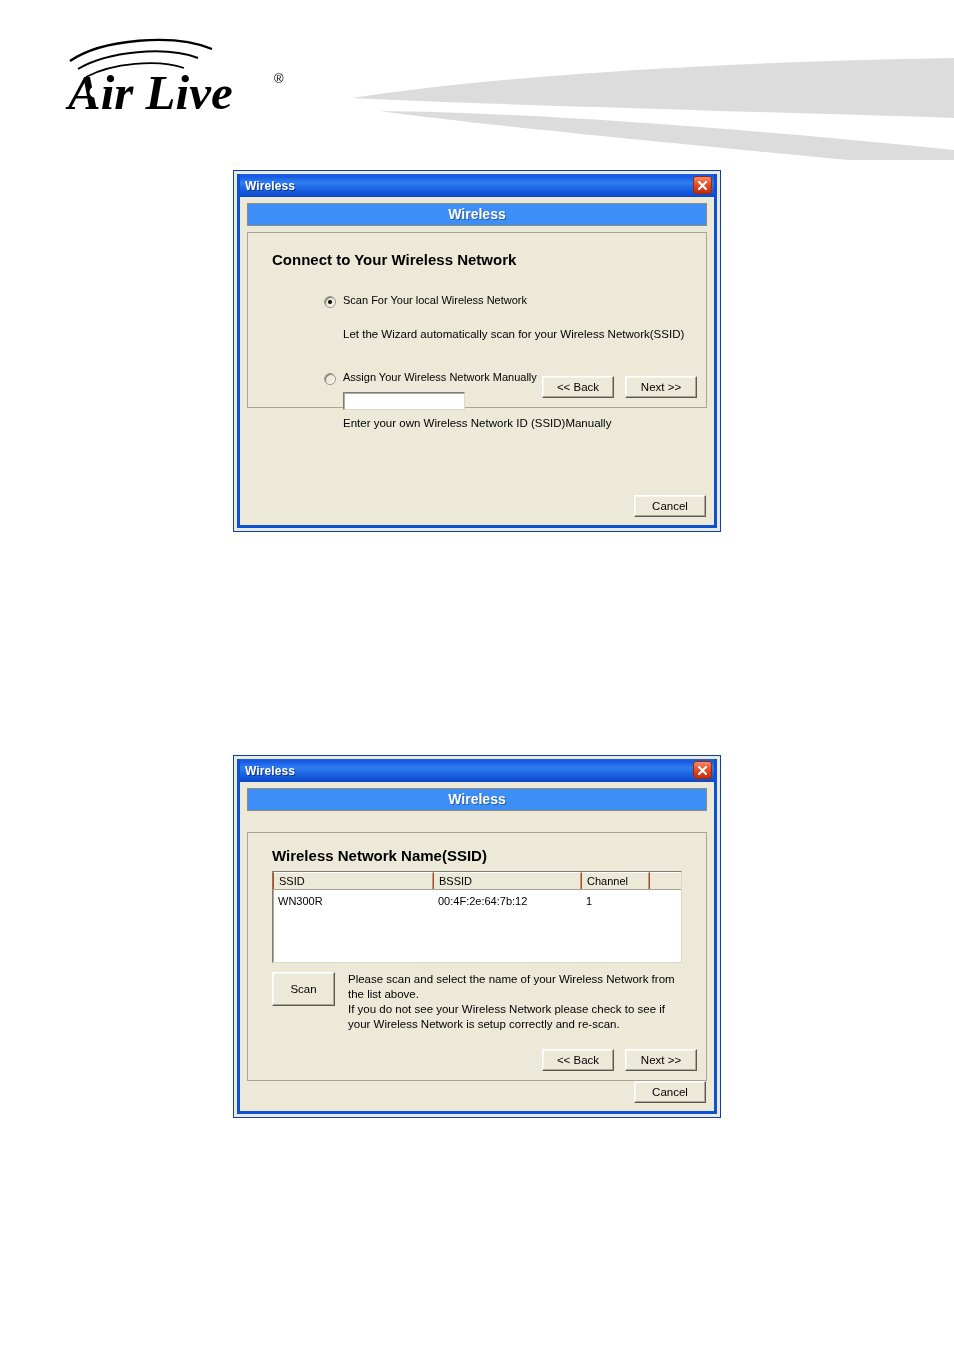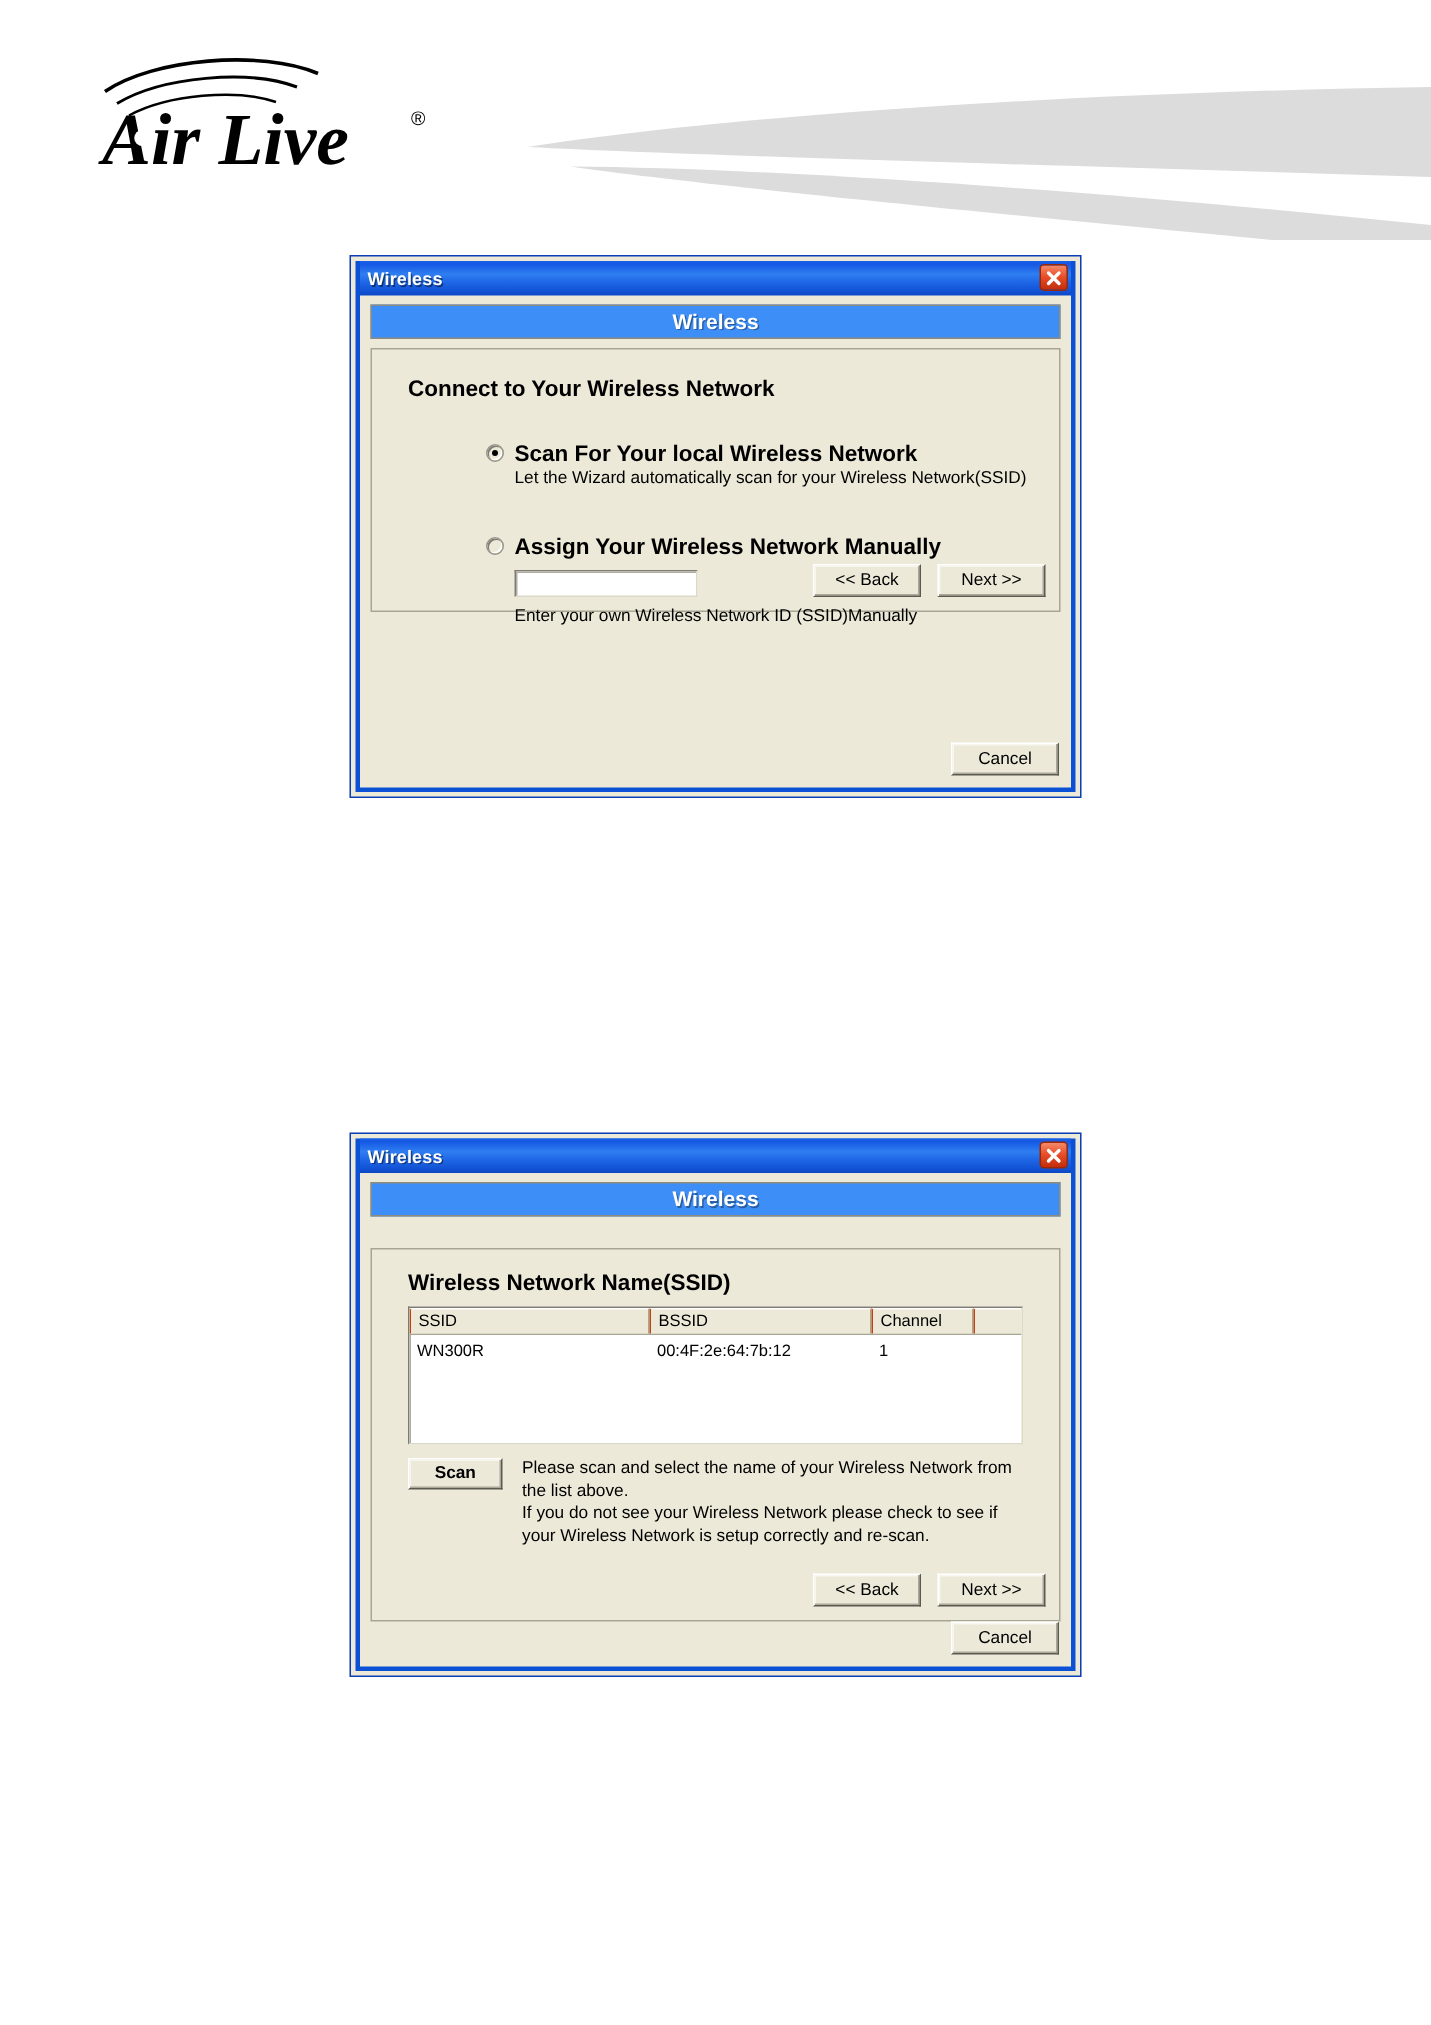--- a/index.html
+++ b/index.html
@@ -141,23 +141,22 @@
   }
   .radio.checked::after {
     content: "";
     position: absolute;
     left: 3px; top: 3px;
     width: 4px; height: 4px;
     border-radius: 50%;
     background: #000000;
   }
   .radio-label {
-    font-size: 15px;
-    color: #000000;
-    font-weight: bold;
+    font-size: 11px;
+    color: #000000;
   }
   .sub-text {
     font-size: 11.5px;
     color: #000000;
     margin-left: 95px;
   }
 
   .text-input {
     margin-left: 95px;
     width: 122px;
@@ -259,24 +258,23 @@
   .col-channel { width: 68px; }
   .col-blank   { width: 32px; border-right: none; }
 
   .scan-area {
     display: flex;
     margin: 9px 0 0 24px;
     align-items: flex-start;
   }
   .btn-scan {
     width: 63px;
-    height: 21px;
+    height: 34px;
     line-height: 19px;
     flex: none;
-    font-weight: bold;
   }
   .scan-note {
     margin-left: 13px;
     font-size: 11.5px;
     color: #000000;
     line-height: 15px;
   }
 </style>
 </head>
 <body>
@@ -320,21 +318,21 @@
 
       <div class="group-panel" style="height:176px;">
 
         <div class="section-heading">Connect to Your Wireless Network</div>
 
         <div style="margin-top:26px;">
           <div class="radio-row">
             <span class="radio checked"></span>
             <span class="radio-label">Scan For Your local Wireless Network</span>
           </div>
-          <div class="sub-text" style="margin-top:2px;">Let the Wizard automatically scan for your Wireless Network(SSID)</div>
+          <div class="sub-text" style="margin-top:20px;">Let the Wizard automatically scan for your Wireless Network(SSID)</div>
         </div>
 
         <div style="margin-top:31px;">
           <div class="radio-row">
             <span class="radio"></span>
             <span class="radio-label">Assign Your Wireless Network Manually</span>
           </div>
           <input class="text-input" type="text" style="margin-top: 7px;" value="">
           <div class="sub-text" style="margin-top:7px;">Enter your own Wireless Network ID (SSID)Manually</div>
         </div>

